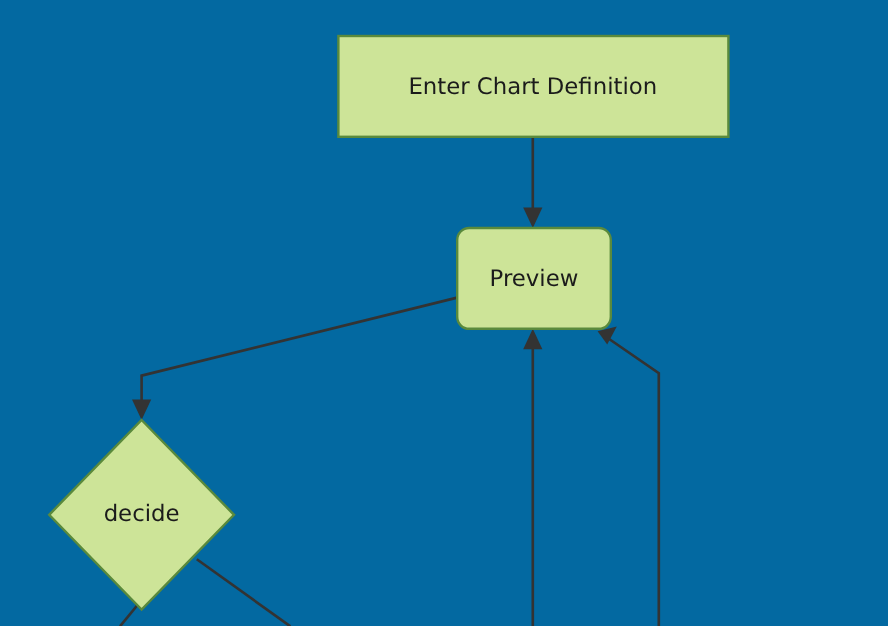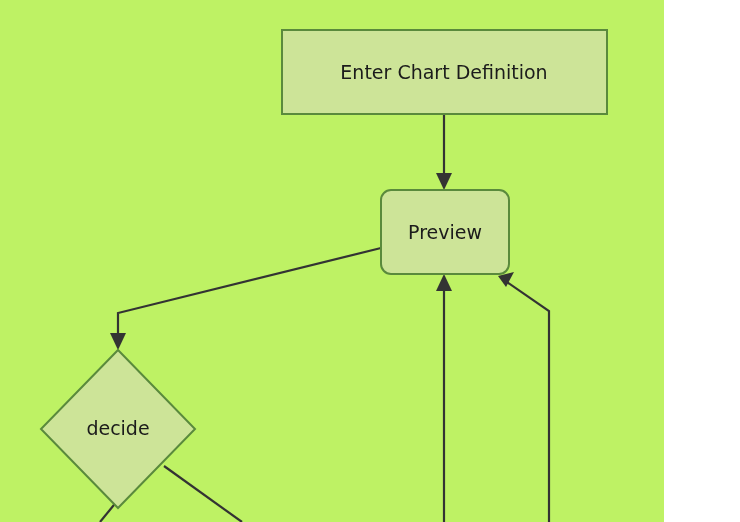--- a/index.html
+++ b/index.html
@@ -43,21 +43,21 @@
     font-size: 19px;
     fill: #1b1b1b;
     text-anchor: middle;
     dominant-baseline: middle;
     white-space: pre;
   }
 </style>
 </head>
 <body style="background: rgb(255, 255, 255);">
 
-<div id="diagram-root" style="background: #bef264; width: 664px; height: 522px;">
+<div id="diagram-root" style="background: #0369a1; width: 740px; height: 522px;">
 
   <svg id="flow-svg" viewBox="0 0 740 522" xmlns="http://www.w3.org/2000/svg">
 
     <g>
 
       <path class="edge-path" d="M 444,114 L 444,182" stroke="#333333" stroke-width="2.2"></path>
       <polygon class="edge-arrow" points="444,190 436,173 452,173" fill="#333333"></polygon>
 
       <path class="edge-path" d="M 381,248 L 118,313 L 118,342" stroke="#333333" stroke-width="2.2"></path>
       <polygon class="edge-arrow" points="118,350 110,333 126,333" fill="#333333"></polygon>

